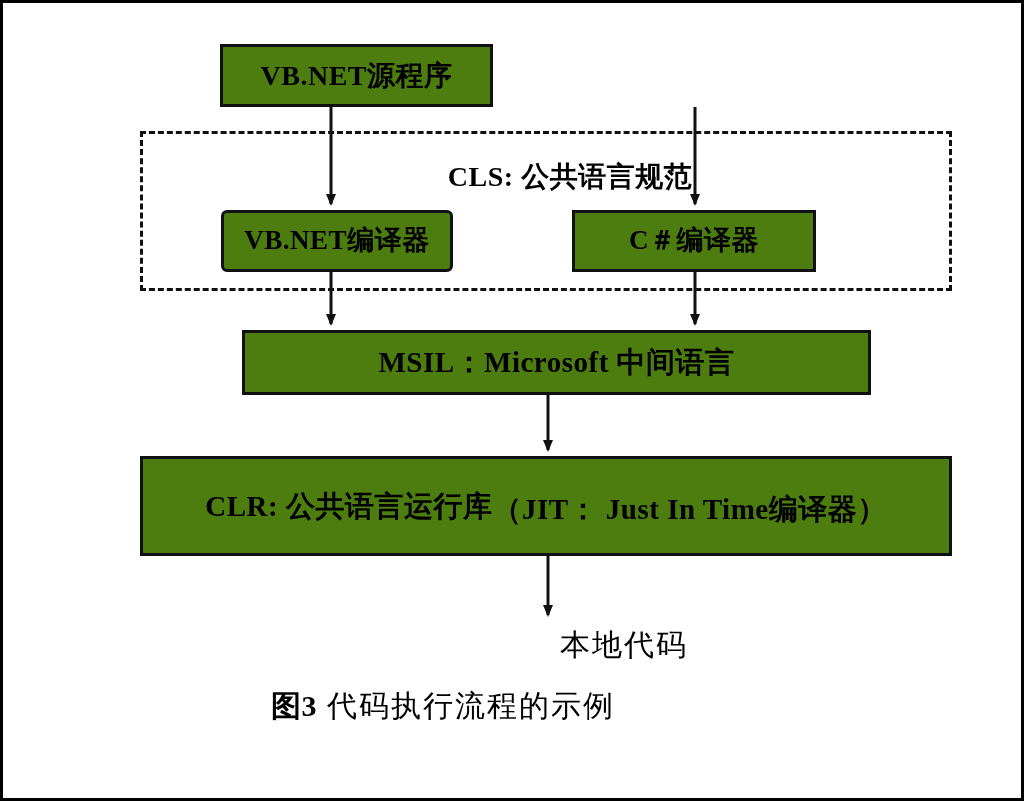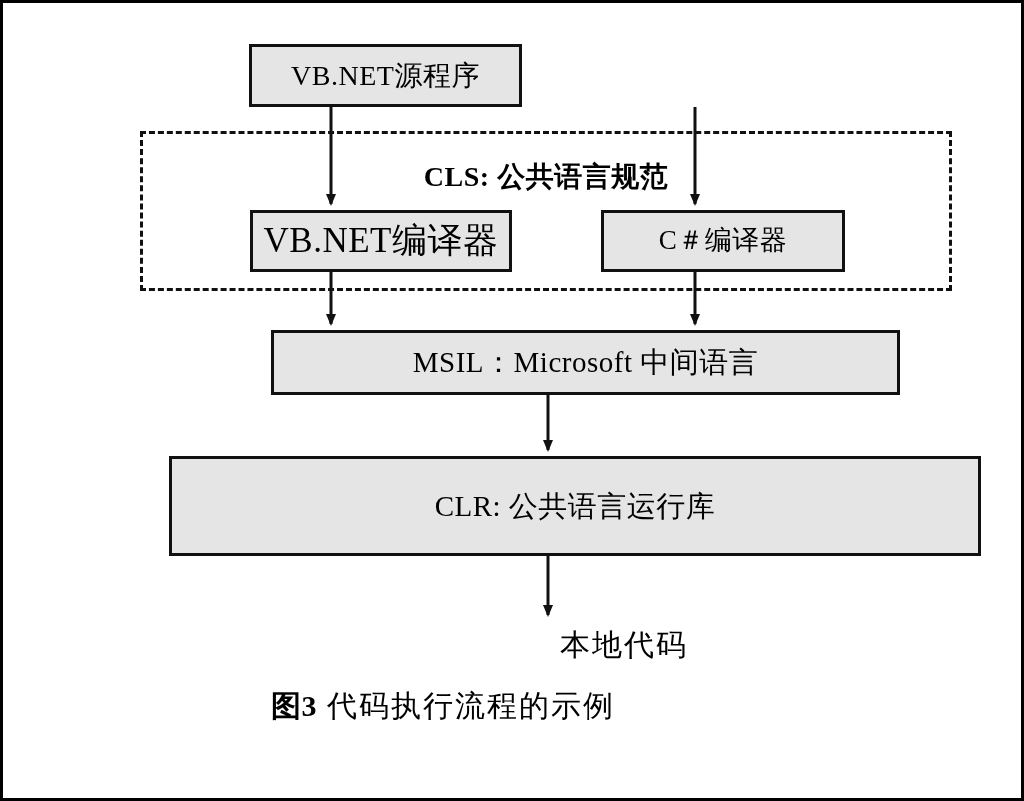--- a/index.html
+++ b/index.html
@@ -31,37 +31,36 @@
     left: 0;
     top: 0;
     width: 1024px;
     height: 801px;
     pointer-events: none;
   }
   .node {
     position: absolute;
     box-sizing: border-box;
     border: 3px solid #111111;
-    background: #e5e5e5;
+    background: #4d7c0f;
     display: flex;
     align-items: center;
     justify-content: center;
     text-align: center;
-    font-weight: normal;
+    font-weight: bold;
     line-height: 1.25;
     letter-spacing: 0.5px;
-    margin-left: 29px;
   }
   .node .label {
     display: block;
     white-space: nowrap;
   }
   #box-vb-source   { left: 217px; top: 41px;  width: 273px; height: 63px;  font-size: 28px; }
   #box-cs-source   { left: 570px; top: 41px;  width: 270px; height: 63px;  font-size: 28px; }
-  #box-vb-compiler { left: 218px; top: 207px; width: 262px; height: 62px;  font-size: 35px; }
+  #box-vb-compiler { left: 218px; top: 207px; width: 232px; height: 62px;  font-size: 27px; border-radius: 6px; }
   #box-cs-compiler { left: 569px; top: 207px; width: 244px; height: 62px;  font-size: 27px; }
   #box-msil        { left: 239px; top: 327px; width: 629px; height: 65px;  font-size: 29px; }
   #box-clr         { left: 137px; top: 453px; width: 812px; height: 100px; font-size: 29px;
                      flex-direction: row; }
   #box-clr .label + .label { margin-top: 6px; }
 
   #cls-region {
     position: absolute;
     left: 137px;
     top: 128px;
@@ -73,20 +72,21 @@
   }
   #cls-title {
     position: absolute;
     left: 137px;
     top: 155px;
     width: 812px;
     text-align: center;
     font-size: 28px;
     font-weight: bold;
     letter-spacing: 0.5px;
+    padding-left: 24px;
   }
   #native-code {
     position: absolute;
     left: 405px;
     top: 622px;
     width: 280px;
     text-align: right;
     font-size: 30px;
     font-weight: normal;
     letter-spacing: 2px;
@@ -146,20 +146,21 @@
     <div class="node" id="box-cs-compiler">
       <span class="label">C＃编译器</span>
     </div>
 
     <div class="node" id="box-msil">
       <span class="label">MSIL：Microsoft 中间语言</span>
     </div>
 
     <div class="node" id="box-clr">
       <span class="label">CLR: 公共语言运行库</span>
+      <span class="label">（JIT： Just In Time编译器）</span>
     </div>
 
     <div id="native-code">本地代码</div>
 
     <div id="figure-caption">
       <span class="fig-no">图3</span><span class="cap-text">代码执行流程的示例</span>
     </div>
 
   </div>
 </div>

